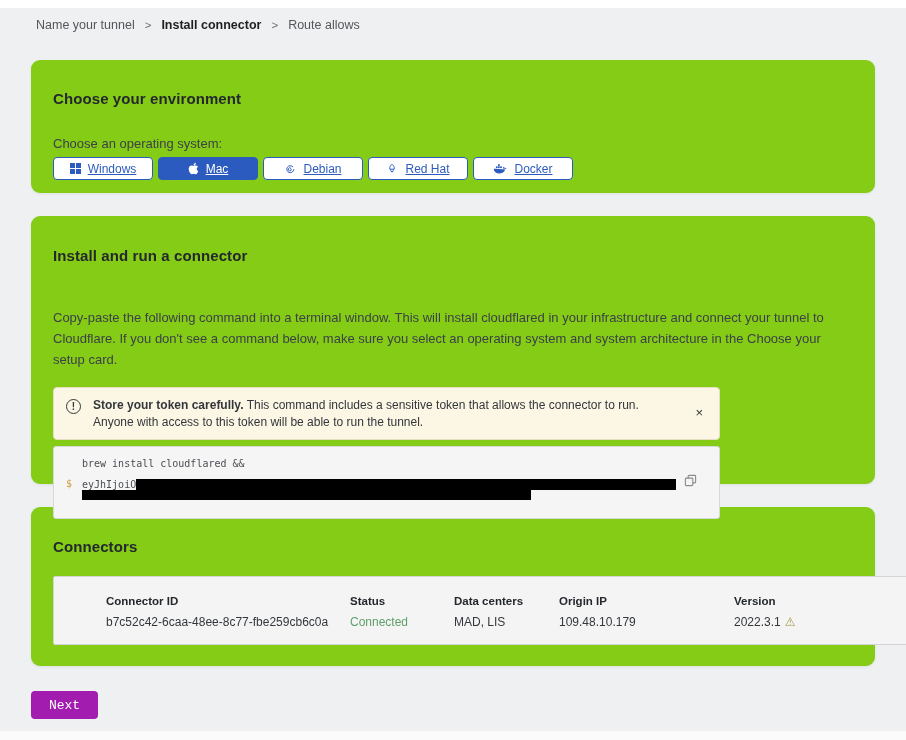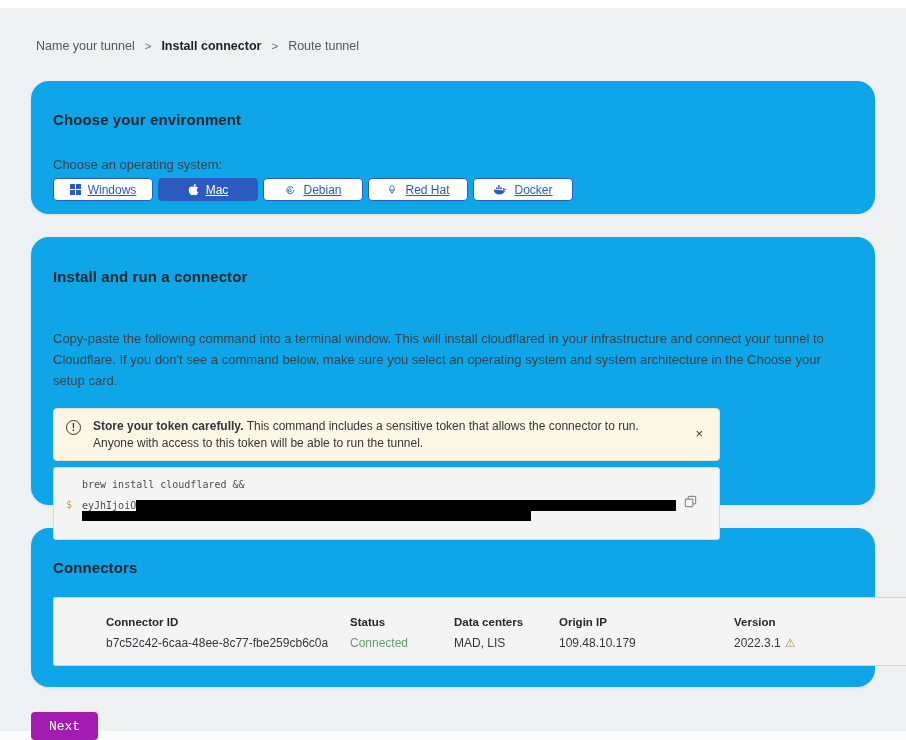--- a/index.html
+++ b/index.html
@@ -6,32 +6,32 @@
   html,body { width:906px; height:740px; }
   body {
     position:relative;
     background:#eef0f1;
     font-family:"Liberation Sans", sans-serif;
     color:#3c4147;
     overflow:hidden;
   }
   .top-strip { position:absolute; top:0; left:0; width:906px; height:8px; background:#ffffff; }
   .bottom-strip { position:absolute; bottom:0; left:0; width:906px; height:9px; background:#fbfbfc; }
-  .page { position:absolute; top:24px; left:0; width:906px; padding:0 31px; }
+  .page { position:absolute; top:3px; left:0; width:906px; padding:0 31px; }
 
   
   .breadcrumb { margin:15px 0 0 5px; font-size:12.5px; color:#53575c; display:flex; align-items:center; }
   .breadcrumb .sep { margin:0 10px; color:#6b6f74; font-size:11.5px; }
   .breadcrumb .crumb { cursor:default; }
   .breadcrumb .crumb.current { font-weight:bold; color:#1d1f23;text-align:center; }
 
   
   .card {
-    background:#0ea5e9;
-    border-radius:18px;
+    background:#84cc16;
+    border-radius:9px;
     box-shadow:0 1px 3px rgba(0,0,0,0.07);
     padding:30px 18px 20px 22px;
   }
   .card-1 { margin-top:28px; height:133px; }
   .card-2 { margin-top:23px; height:268px; padding-top:31px; }
   .card-3 { margin-top:23px; height:159px; padding-top:31px; }
   .card h2 { font-size:15px; color:#24282d; letter-spacing:.1px; }
 
   
   .os-label { margin-top:29px; font-size:13px; color:#3c4147; }
@@ -116,21 +116,21 @@
 <div class="bottom-strip"></div>
 
 <div class="page">
 
   
   <nav class="breadcrumb">
     <span class="crumb">Name your tunnel</span>
     <span class="sep">&gt;</span>
     <span class="crumb current">Install connector</span>
     <span class="sep">&gt;</span>
-    <span class="crumb">Route tunnel</span>
+    <span class="crumb">Route allows</span>
   </nav>
 
   
   <section class="card card-1">
     <h2>Choose your environment</h2>
     <div class="os-label">Choose an operating system:</div>
     <div class="os-row">
 
       <button class="os-btn">
         <span>

